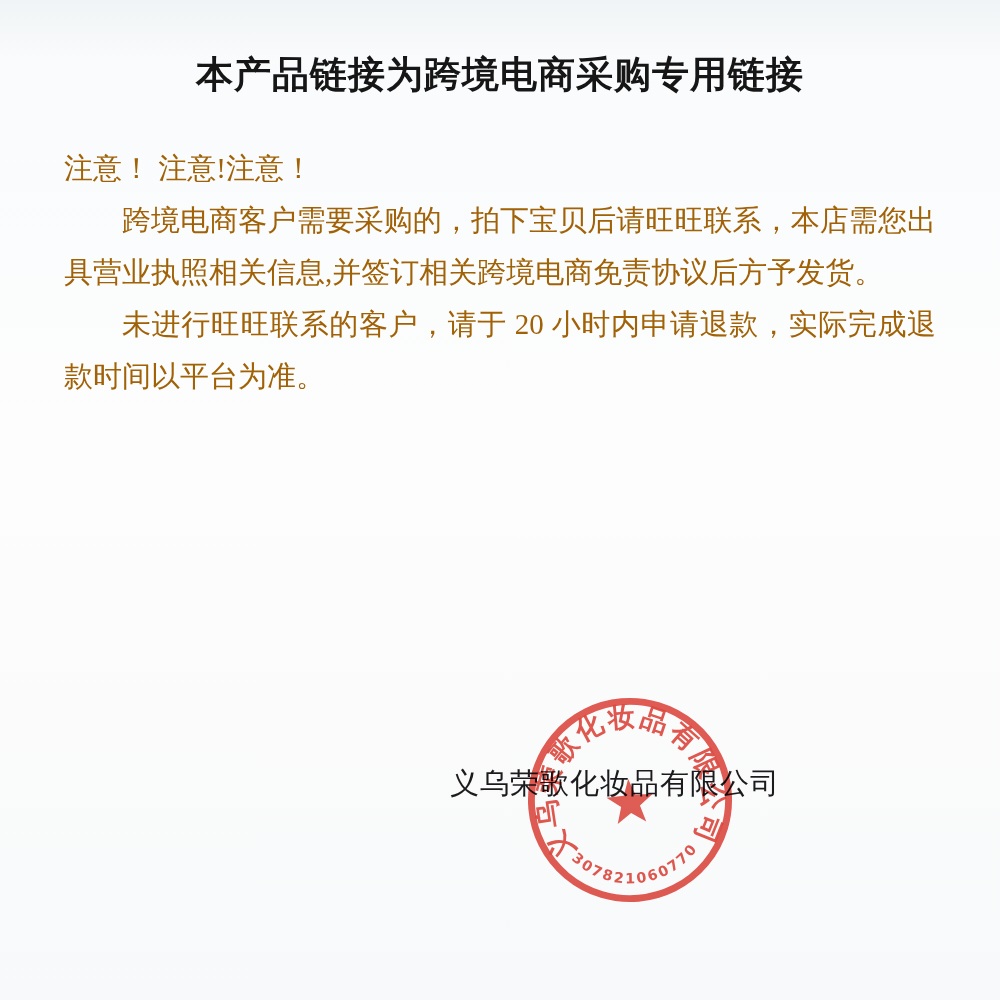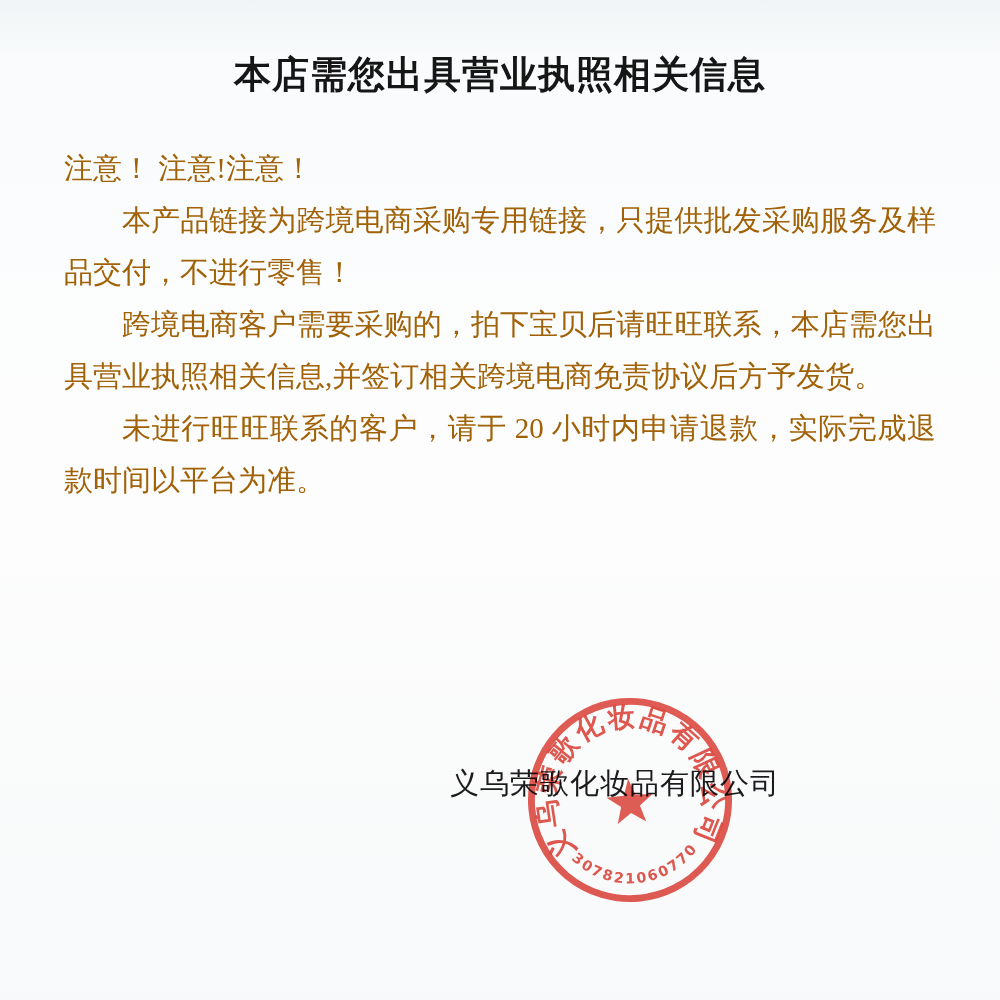--- a/index.html
+++ b/index.html
@@ -73,25 +73,24 @@
     width: 100%;
     height: 100%;
     display: block;
   }
 </style>
 </head>
 <body>
 
 <div class="page">
 
-  <div class="doc-title">本店需您出具营业执照相关信息</div>
+  <div class="doc-title">本产品链接为跨境电商采购专用链接</div>
 
   <div class="body-text">
     <p>注意！ 注意!注意！</p>
-    <p class="indent">本产品链接为跨境电商采购专用链接，只提供批发采购服务及样品交付，不进行零售！</p>
     <p class="indent">跨境电商客户需要采购的，拍下宝贝后请旺旺联系，本店需您出具营业执照相关信息,并签订相关跨境电商免责协议后方予发货。</p>
     <p class="indent">未进行旺旺联系的客户，请于 20 小时内申请退款，实际完成退款时间以平台为准。</p>
   </div>
 
   <div class="signature">义乌荣歌化妆品有限公司</div>
 
   <div class="stamp">
     <svg viewBox="0 0 200 200" xmlns="http://www.w3.org/2000/svg">
       <defs>
         <path id="arc-name" d="M 44.8,143.1 A 70,70 0 1 1 155.2,143.1" fill="none"></path>

